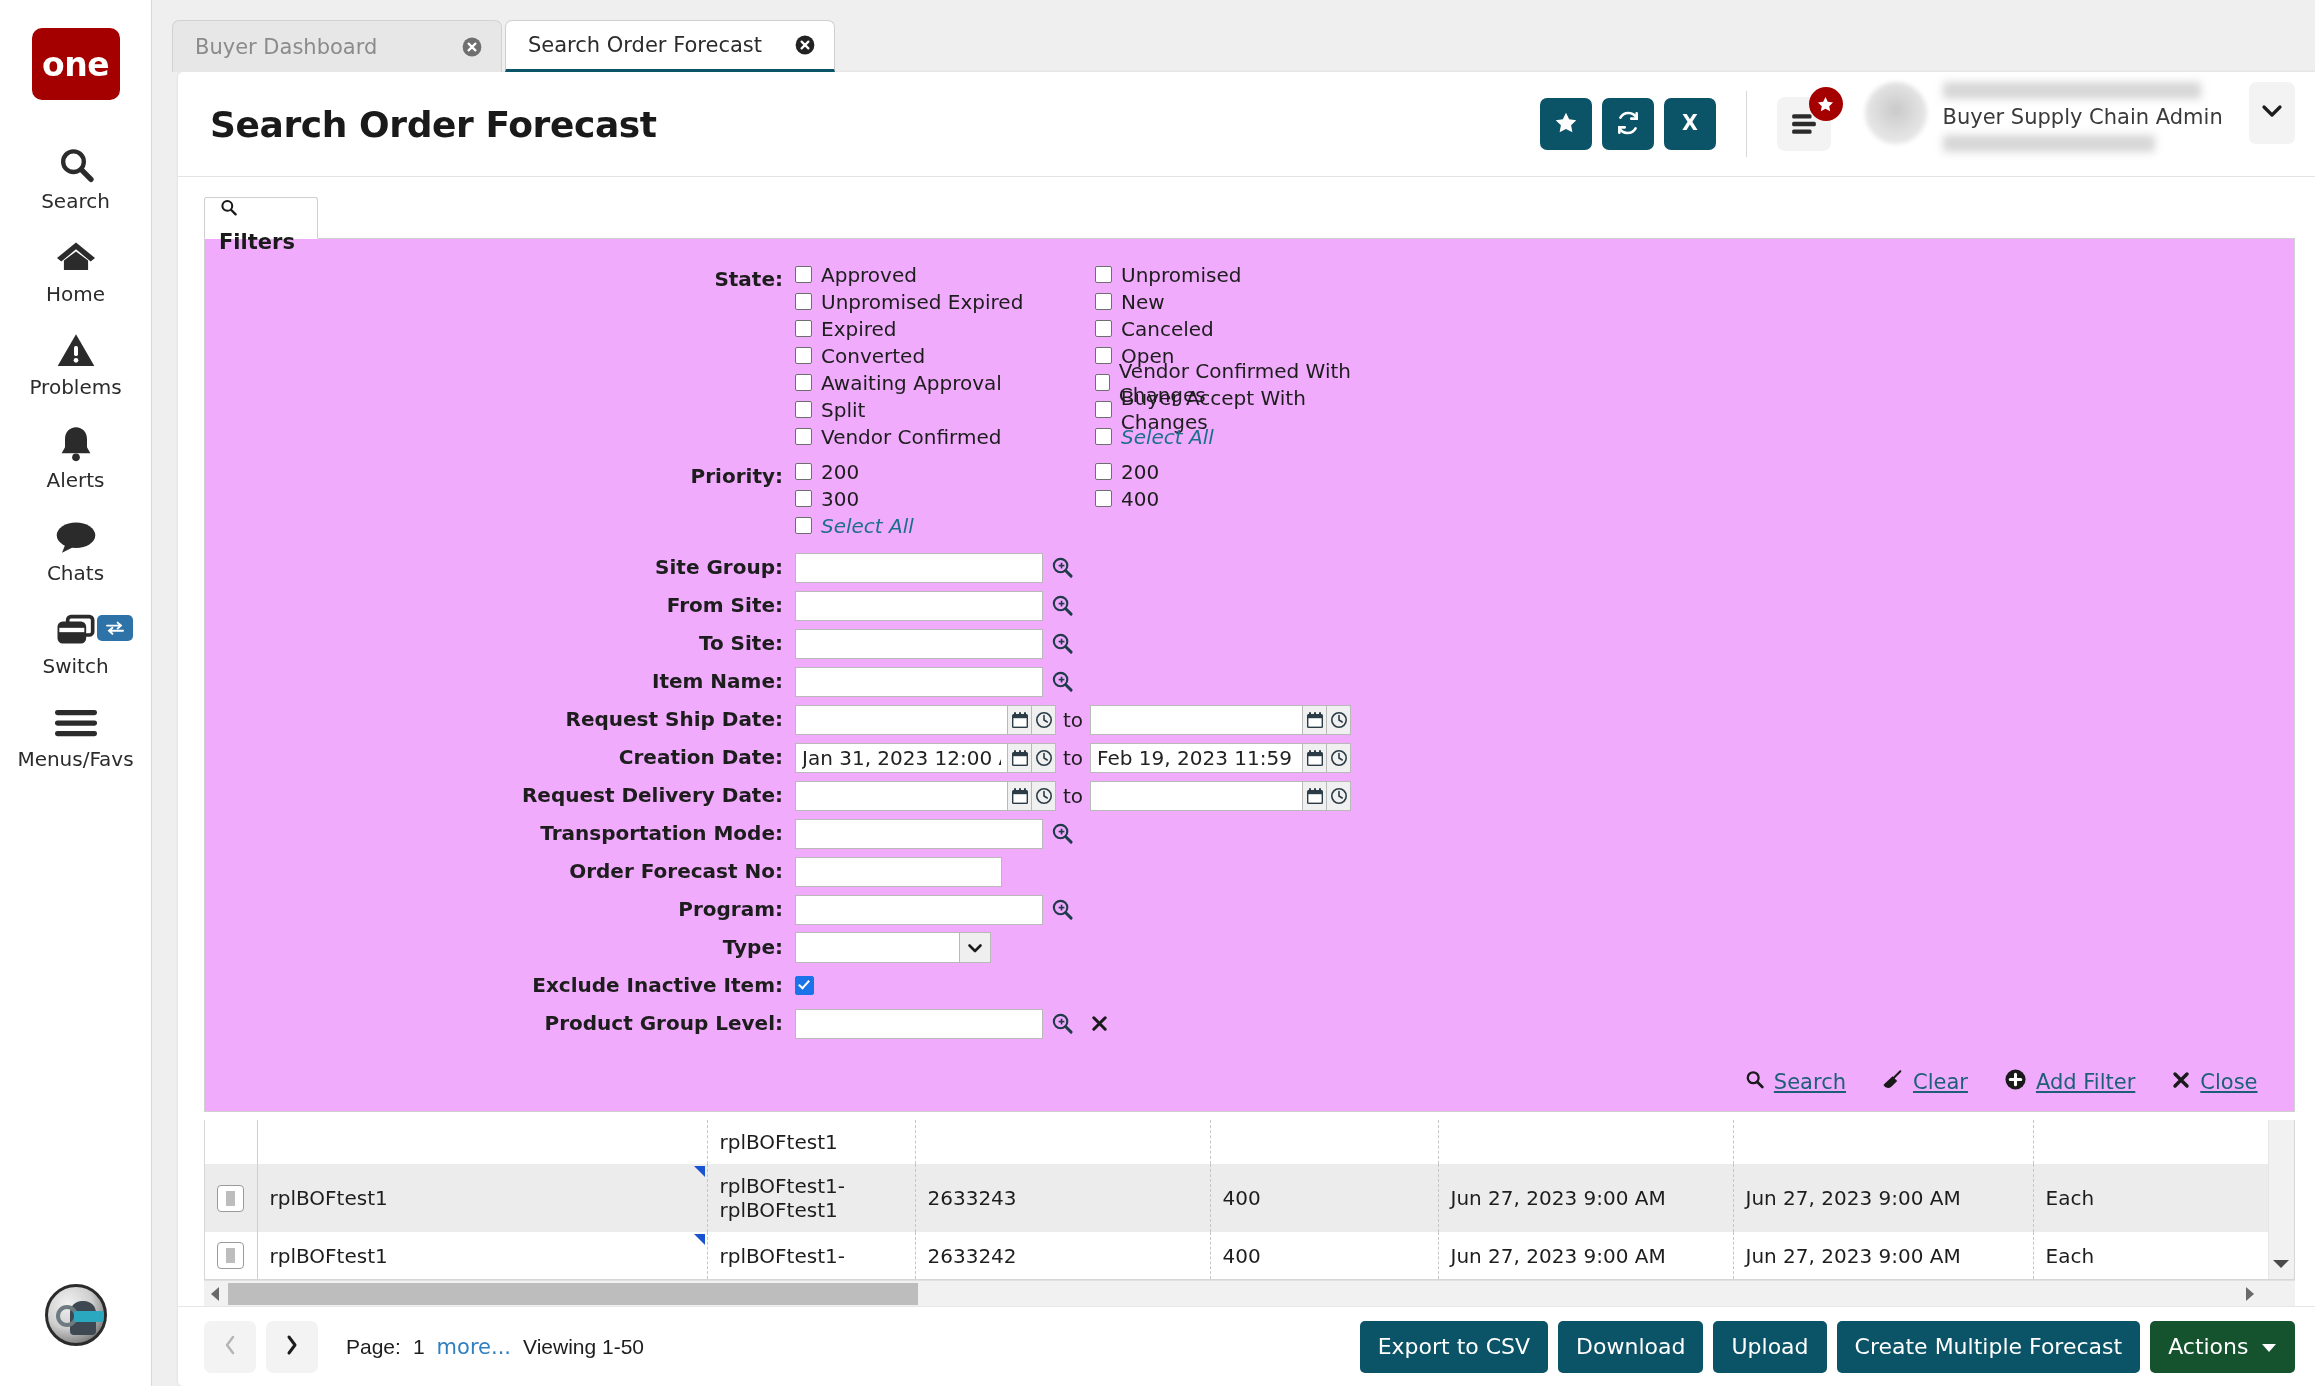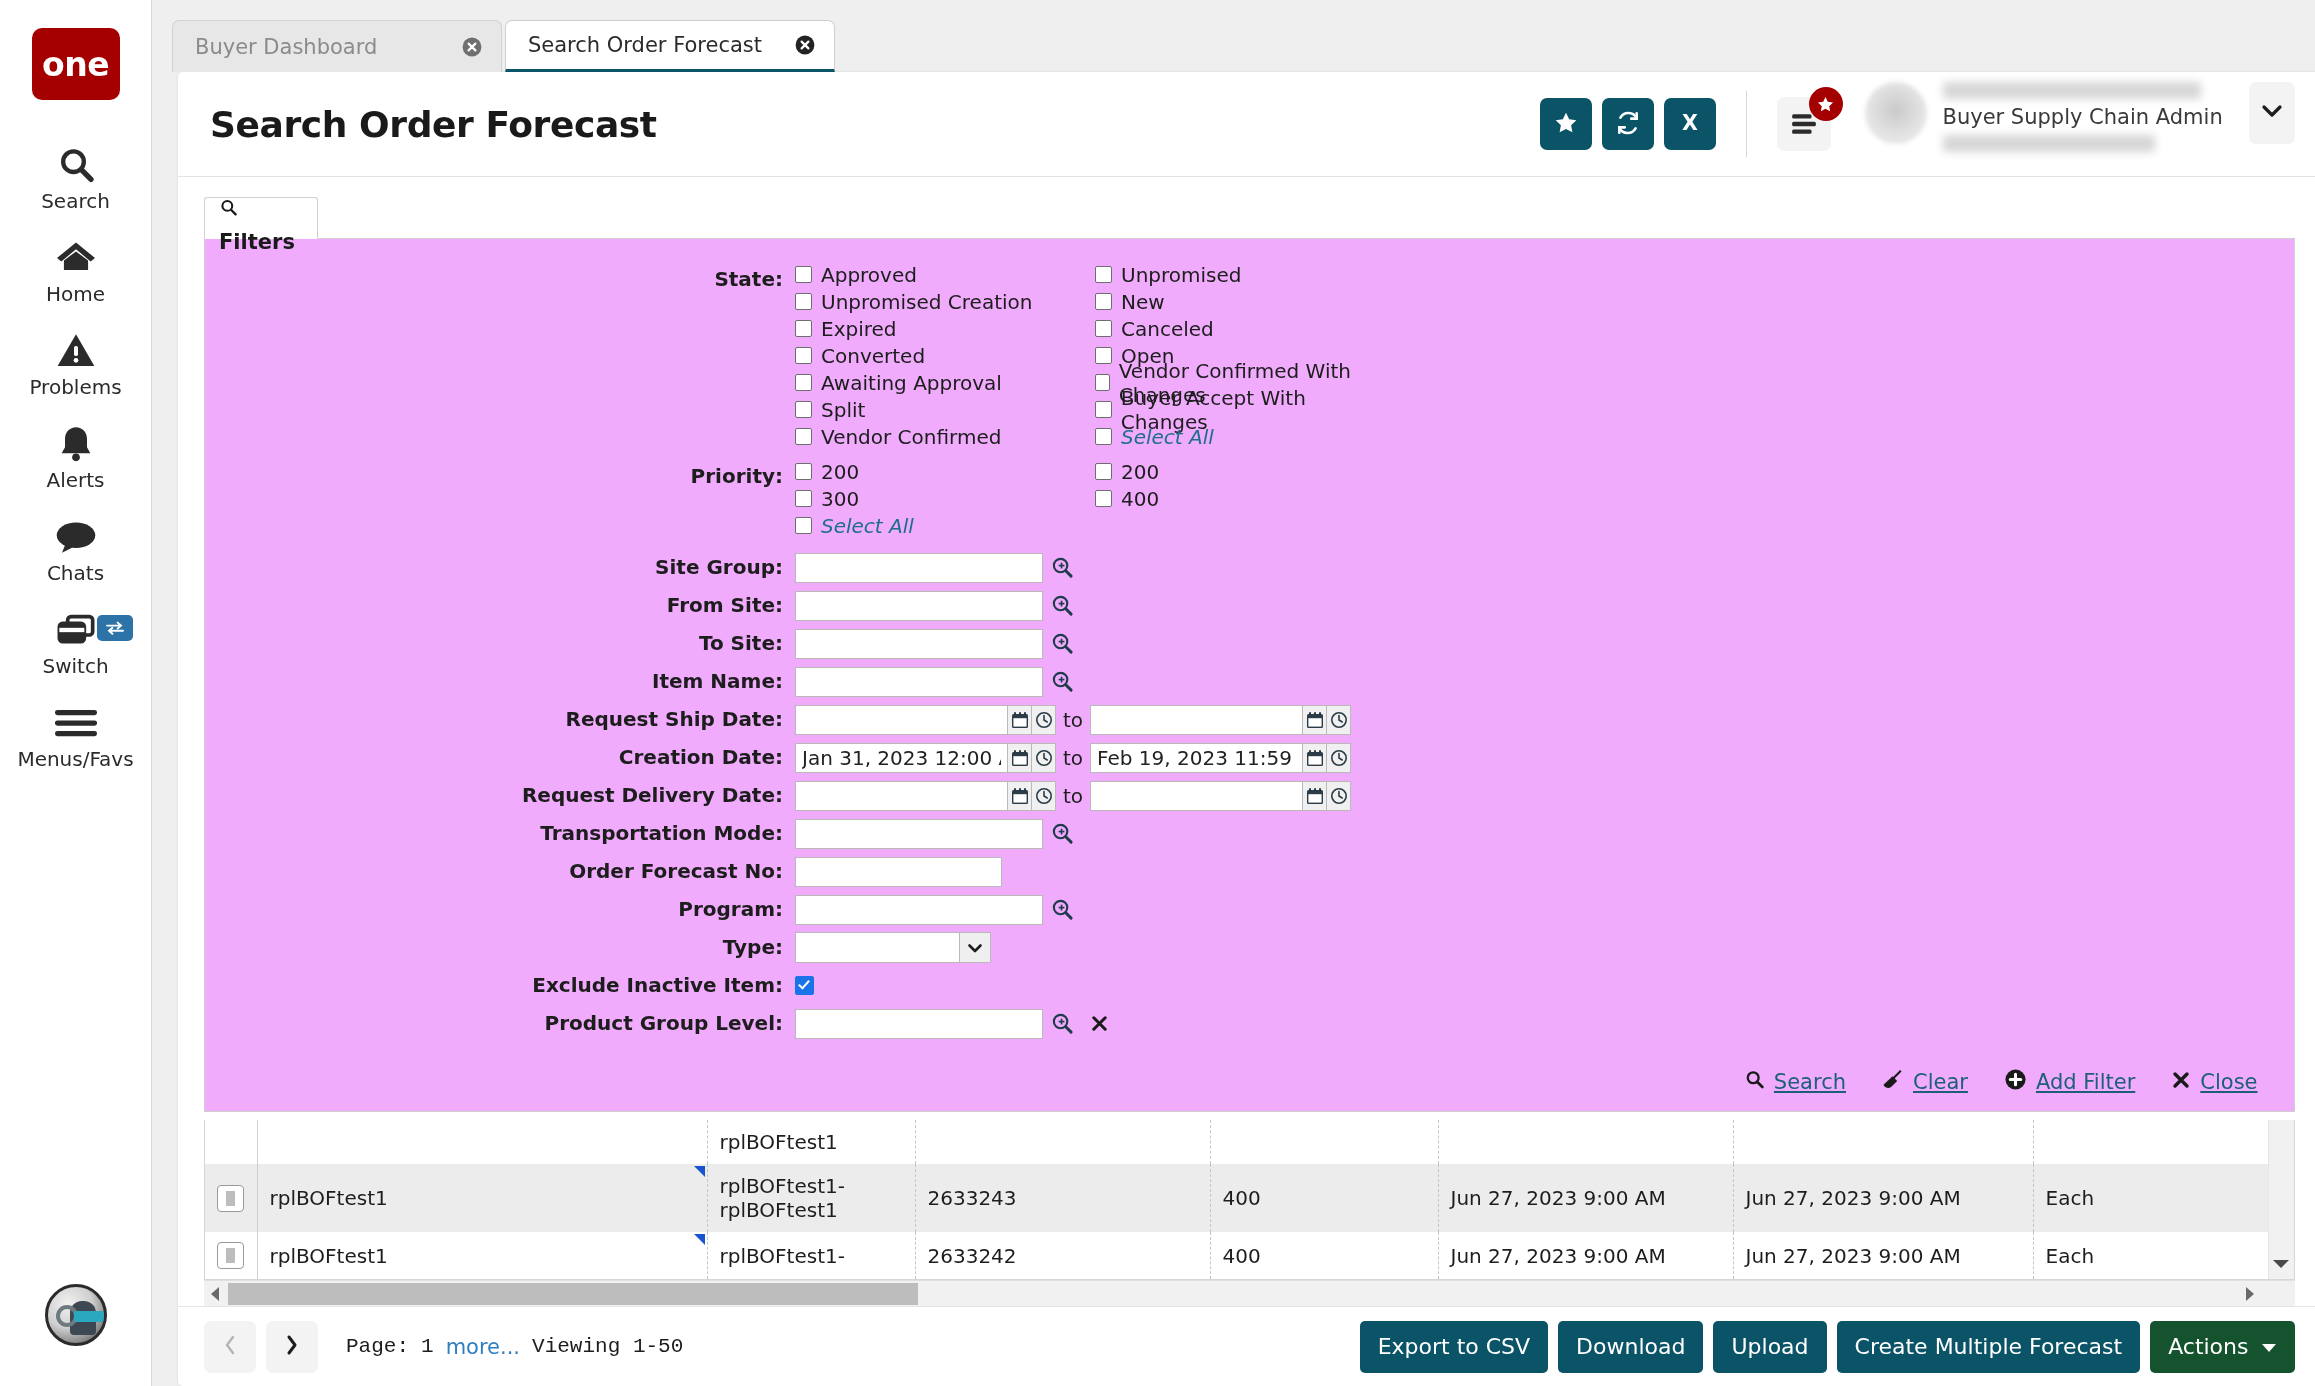--- a/index.html
+++ b/index.html
@@ -248,21 +248,21 @@
   .footer {
     height: 92px; display: flex; align-items: center;
     padding: 0 26px 0 26px; border-top: 1px solid #e6e6e6;
   }
   .pg-btn {
     width: 52px; height: 52px; border-radius: 7px; background: #f3f3f3;
     display: flex; align-items: center; justify-content: center;
     margin-right: 10px; cursor: pointer; border: none;
   }
   .pg-info { display: flex; align-items: center; gap: 12px; margin-left: 18px; }
-  .pg-text { font-size: 21px; color: #1d1d1d; font-family: Liberation Mono, monospace; }
+  .pg-text { font-size: 21px; color: #1d1d1d; font-family: Liberation Sans, sans-serif; }
   .pg-link { font-size: 21px; color: #2f7fc1; cursor: pointer; font-family: "DejaVu Sans", sans-serif; }
   .foot-spacer { flex: 1; }
   .btn {
     height: 52px; border-radius: 5px; background: #0B5366; color: #fff;
     font-size: 22px; padding: 0 18px; margin-left: 10px; border: none;
     display: flex; align-items: center; cursor: pointer;
     font-family: "DejaVu Sans", sans-serif;
   }
   .btn.muted { background: #14532d; display:flex; gap:12px; }
 </style>
@@ -469,21 +469,21 @@
 
           <div class="frow">
             <div class="flabel">State:</div>
             <div class="cb-col">
               <label class="cb">
                   <input type="checkbox" style="">
                   <span class="cb-label">Approved</span>
                 </label>
               <label class="cb">
                   <input type="checkbox" style="">
-                  <span class="cb-label">Unpromised Creation</span>
+                  <span class="cb-label">Unpromised Expired</span>
                 </label>
               <label class="cb">
                   <input type="checkbox" style="">
                   <span class="cb-label">Expired</span>
                 </label>
               <label class="cb">
                   <input type="checkbox" style="">
                   <span class="cb-label">Converted</span>
                 </label>
               <label class="cb">

